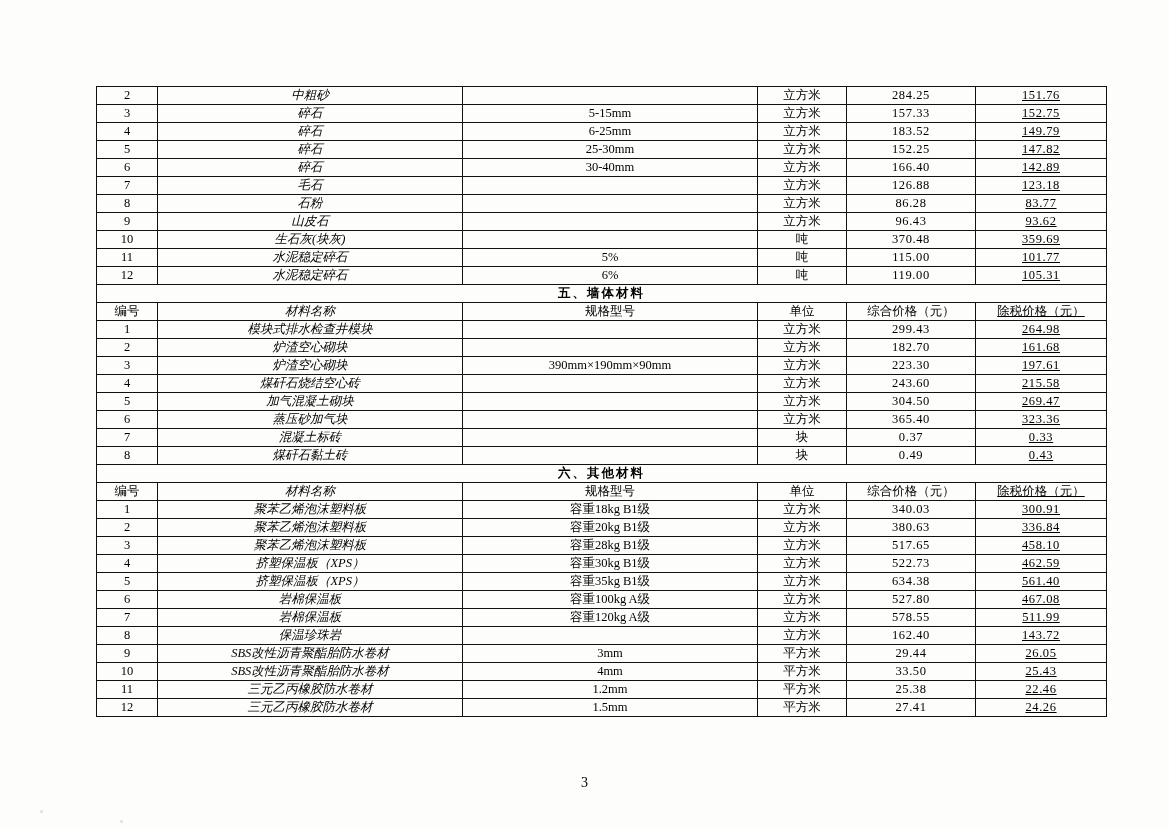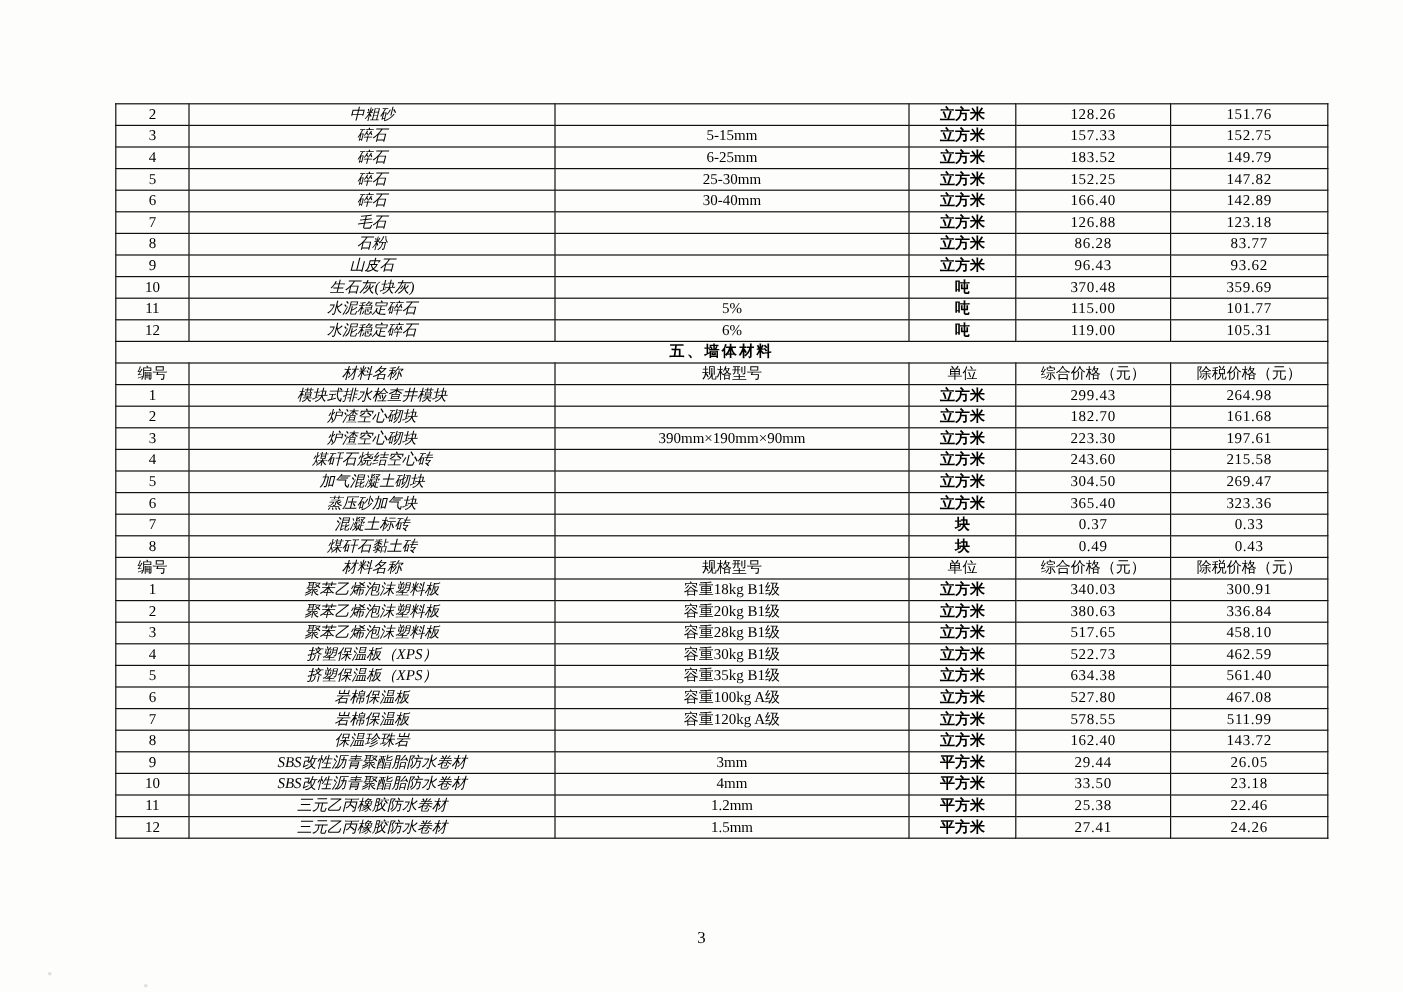--- a/index.html
+++ b/index.html
@@ -41,23 +41,23 @@
     padding: 0 2px;
     text-align: center;
     vertical-align: middle;
     font-family: "Liberation Serif", serif;
     white-space: nowrap;
     overflow: hidden;
   }
   td.c-no { width: 56px; }
   td.c-name { width: 300px; font-style: italic; }
   td.c-spec { width: 290px; }
-  td.c-unit { width: 84px; font-weight: bold; }
+  td.c-unit { width: 84px; }
   td.c-price { width: 124px; }
-  td.c-price2 { width: 126px; }
+  td.c-price2 { width: 126px; text-decoration: underline; }
 
   td.num {
     font-family: "Liberation Serif", serif;
     letter-spacing: 0.6px;
   }
   td.section {
     font-weight: bold;
     letter-spacing: 2px;
     font-size: 13.5px;
     margin-top: 10px;
@@ -91,21 +91,21 @@
   <div class="speck" style="left:120px; top:820px;"></div>
 
   <div class="sheet">
     <table class="price">
       <tbody id="table-body">
           <tr>
             <td class="c-no">2</td>
             <td class="c-name">中粗砂</td>
             <td class="c-spec"></td>
             <td class="c-unit">立方米</td>
-            <td class="c-price num">128.26</td>
+            <td class="c-price num">284.25</td>
             <td class="c-price2 num">151.76</td>
           </tr>
           <tr>
             <td class="c-no">3</td>
             <td class="c-name">碎石</td>
             <td class="c-spec">5-15mm</td>
             <td class="c-unit">立方米</td>
             <td class="c-price num">157.33</td>
             <td class="c-price2 num">152.75</td>
           </tr>
@@ -250,20 +250,23 @@
           </tr>
           <tr>
             <td class="c-no">8</td>
             <td class="c-name">煤矸石黏土砖</td>
             <td class="c-spec"></td>
             <td class="c-unit">块</td>
             <td class="c-price num">0.49</td>
             <td class="c-price2 num">0.43</td>
           </tr>
           <tr>
+            <td class="section" colspan="6">六、其他材料</td>
+          </tr>
+          <tr>
             <td class="c-no header">编号</td>
             <td class="c-name header">材料名称</td>
             <td class="c-spec header">规格型号</td>
             <td class="c-unit header">单位</td>
             <td class="c-price header">综合价格（元）</td>
             <td class="c-price2 header">除税价格（元）</td>
           </tr>
           <tr>
             <td class="c-no">1</td>
             <td class="c-name">聚苯乙烯泡沫塑料板</td>
@@ -335,21 +338,21 @@
             <td class="c-unit">平方米</td>
             <td class="c-price num">29.44</td>
             <td class="c-price2 num">26.05</td>
           </tr>
           <tr>
             <td class="c-no">10</td>
             <td class="c-name">SBS改性沥青聚酯胎防水卷材</td>
             <td class="c-spec">4mm</td>
             <td class="c-unit">平方米</td>
             <td class="c-price num">33.50</td>
-            <td class="c-price2 num">23.18</td>
+            <td class="c-price2 num">25.43</td>
           </tr>
           <tr>
             <td class="c-no">11</td>
             <td class="c-name">三元乙丙橡胶防水卷材</td>
             <td class="c-spec">1.2mm</td>
             <td class="c-unit">平方米</td>
             <td class="c-price num">25.38</td>
             <td class="c-price2 num">22.46</td>
           </tr>
           <tr>

